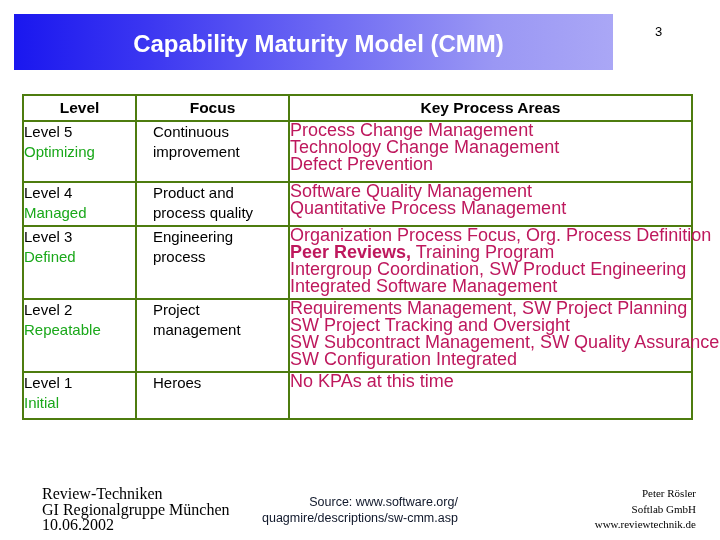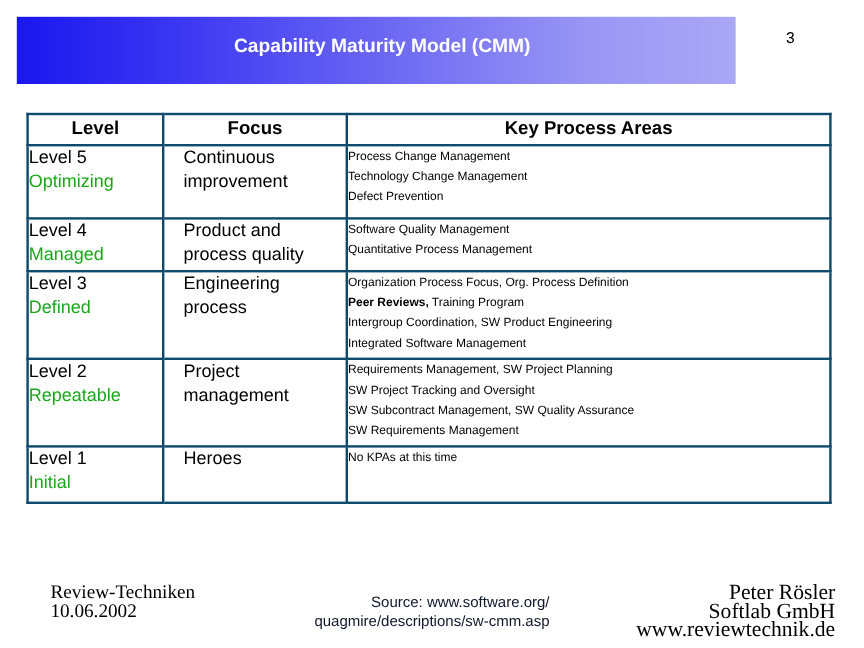--- a/index.html
+++ b/index.html
@@ -37,37 +37,37 @@
     height: 56px;
     background: linear-gradient(to right, #1a17ef 0%, #3b36f1 22%, #6d69f3 52%, #9a97f4 80%, #aaa7f6 100%);
   }
   #title-text {
     position: absolute;
     left: 0;
     right: 0;
     top: 16px;
     text-align: center;
     color: #ffffff;
-    font-size: 16px;
+    font-size: 24px;
     font-weight: bold;
     letter-spacing: 0px;
     padding-left: 10px;
   }
 
   
   #cmm-table {
     position: absolute;
     left: 22px;
     top: 94px;
     width: 669px;
     border-collapse: collapse;
     table-layout: fixed;
   }
   #cmm-table td, #cmm-table th {
-    border: 2px solid #0c4a6e;
+    border: 2px solid #4d7c0f;
     vertical-align: top;
     padding: 0;
     background: #ffffff;
   }
   
   .col-level  { width: 113px; }
   .col-focus  { width: 153px; }
   .col-kpa    { width: 403px; }
 
   
@@ -95,23 +95,23 @@
   .cell-focus {
     padding: 7px 0 7px 8px;
     font-size: 15px;
     line-height: 20px;
     color: #000000;
   }
   .cell-focus span { display: block; padding-left: 16px; }
 
   .cell-kpa {
     padding: 6px 0 6px 7px;
-    font-size: 10px;
+    font-size: 18px;
     line-height: 17px;
-    color: #000000;
+    color: #be185d;
   }
   .cell-kpa .kpa-line { display: block; white-space: nowrap; }
   .cell-kpa .kpa-line b { font-weight: bold; }
 
   
   .row-h5 .cell-level, .row-h5 .cell-focus, .row-h5 .cell-kpa { height: 59px; }
   .row-h4 .cell-level, .row-h4 .cell-focus, .row-h4 .cell-kpa { height: 42px; }
   .row-h3 .cell-level, .row-h3 .cell-focus, .row-h3 .cell-kpa { height: 71px; }
   .row-h2 .cell-level, .row-h2 .cell-focus, .row-h2 .cell-kpa { height: 71px; }
   .row-h1 .cell-level, .row-h1 .cell-focus, .row-h1 .cell-kpa { height: 45px; }
@@ -135,21 +135,21 @@
     font-size: 12.5px;
     line-height: 16px;
     color: #0f172a;
     text-align: right;
   }
   #footer-right {
     position: absolute;
     right: 24px;
     top: 486px;
     font-family: "Liberation Serif", serif;
-    font-size: 18px;
+    font-size: 11px;
     line-height: 15.5px;
     color: #000000;
     text-align: right;
   }
   .fline { display: block; white-space: nowrap; }
 </style>
 </head>
 <body>
 
 <div id="slide-number">3</div>
@@ -223,40 +223,41 @@
           <span class="lvl-name">Repeatable</span>
         </td>
         <td class="cell-focus">
           <span>Project</span>
           <span>management</span>
         </td>
         <td class="cell-kpa">
           <span class="kpa-line"><span>Requirements Management, SW Project Planning</span></span>
           <span class="kpa-line"><span>SW Project Tracking and Oversight</span></span>
           <span class="kpa-line"><span>SW Subcontract Management, SW Quality Assurance</span></span>
-          <span class="kpa-line"><span>SW Requirements Management</span></span>
+          <span class="kpa-line"><span>SW Configuration Integrated</span></span>
         </td>
       </tr>
       <tr class="row-h1">
         <td class="cell-level gap">
           <span class="lvl-num">Level 1</span>
           <span class="lvl-name">Initial</span>
         </td>
         <td class="cell-focus">
           <span>Heroes</span>
         </td>
         <td class="cell-kpa">
           <span class="kpa-line"><span>No KPAs at this time</span></span>
         </td>
       </tr>
     </tbody>
 </table>
 
 <div id="footer-left">
     <span class="fline">Review-Techniken</span>
+    <span class="fline">GI Regionalgruppe München</span>
     <span class="fline">10.06.2002</span>
   </div>
 <div id="footer-center">
     <span class="fline">Source:  www.software.org/</span>
     <span class="fline">quagmire/descriptions/sw-cmm.asp</span>
   </div>
 <div id="footer-right">
     <span class="fline">Peter Rösler</span>
     <span class="fline">Softlab GmbH</span>
     <span class="fline">www.reviewtechnik.de</span>

